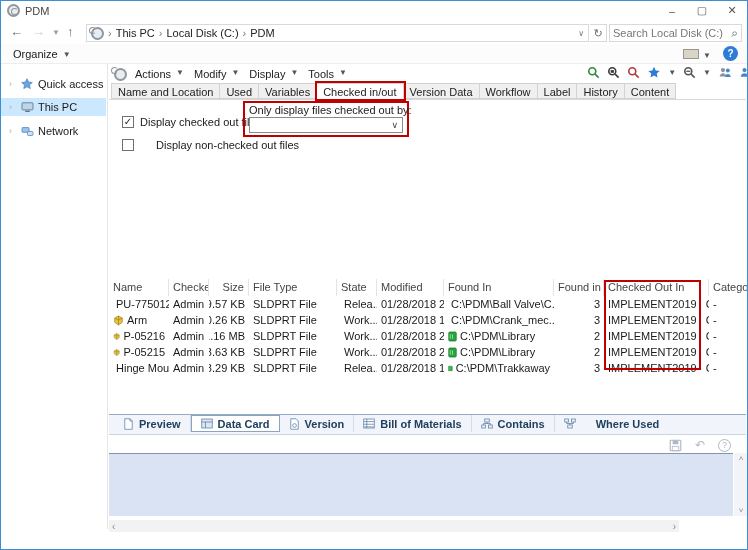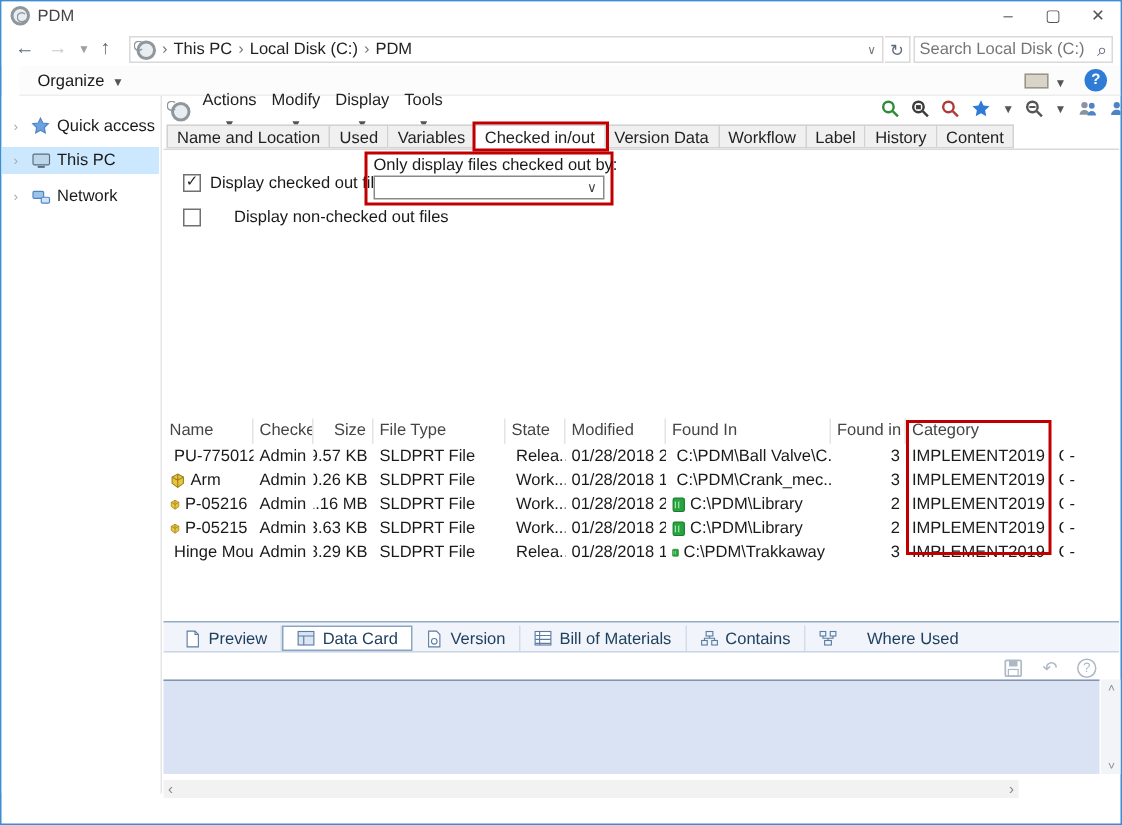--- a/index.html
+++ b/index.html
@@ -34,21 +34,21 @@
   .refresh-btn { position:absolute; left:589px; top:3px; width:17px; height:18px; border:1px solid #d9d9d9;
                  border-left:none; display:flex; align-items:center; justify-content:center; color:#5f6b78; font-size:11px; }
   .searchbox { position:absolute; left:608px; top:3px; width:133px; height:18px; border:1px solid #d9d9d9;
                display:flex; align-items:center; padding:0 3px; }
   .searchbox input { border:none; outline:none; flex:1; font:inherit; font-size:11px; color:#333; width:100px;
                      font-family:"Liberation Sans", sans-serif; }
   .searchbox input::placeholder { color:#767676; }
   .search-glyph { color:#5f6b78; font-size:12px; }
 
   
-  .commandbar { position:absolute; top:43px; left:12px; right:0; height:20px; background:#fcfcfc;
+  .commandbar { position:absolute; top:43px; left:0; right:0; height:20px; background:#fcfcfc;
                 border-bottom:1px solid #ededed; }
   .organize { position:absolute; left:12px; top:4px; color:#1a1a1a; display:flex; gap:5px; align-items:center; }
   .small-caret { font-size:8px; color:#555; }
   .ime { position:absolute; right:48px; top:5px; width:16px; height:10px; background:#d8d4c8;
          border:1px solid #9a968c; }
   .ime-caret { position:absolute; right:36px; top:7px; font-size:8px; color:#555; }
   .helpcircle { position:absolute; right:9px; top:2px; width:15px; height:15px; border-radius:50%;
                 background:#2e7cd6; color:#fff; font-size:10px; font-weight:bold; display:flex;
                 align-items:center; justify-content:center; }
 
@@ -57,21 +57,21 @@
              border-right:1px solid #e6e6e6; }
   .side-item { position:absolute; left:0; right:1px; height:18px; display:flex; align-items:center; gap:4px;
                padding-left:8px; }
   .side-item.selected { background:#cce8ff; }
   .side-chev { color:#a9a9a9; font-size:9px; width:7px; }
   .side-ico { width:14px; height:12px; display:flex; align-items:center; justify-content:center; }
 
   
   .pdm-toolbar { position:absolute; left:108px; top:64px; right:1px; height:18px; display:flex;
                  align-items:center; gap:6px; padding-left:5px; }
-  .menu-item { display:flex; align-items:center; gap:5px; color:#222; padding:1px 2px;flex-direction:column; }
+  .menu-item { display:flex; align-items:flex-start; gap:5px; color:#222; padding:1px 2px; }
   .tool-icons { position:absolute; right:2px; top:1px; display:flex; align-items:center; gap:7px; }
 
   
   .pdm-tabs { position:absolute; left:110px; top:82px; height:16px; display:flex; align-items:flex-end; }
   .ptab { padding:2px 6px 1px; background:#f0f0f0; border:1px solid #d2d2d2; border-left:none;
           white-space:nowrap; color:#222; height:16px; }
   .ptab:first-child { border-left:1px solid #d2d2d2; }
   .ptab.active { background:#fff; border-bottom-color:#fff; outline:2px solid #c00000; position:relative; z-index:5; }
 
   
@@ -99,21 +99,21 @@
   .cell { padding:0 4px; white-space:nowrap; overflow:hidden; display:flex; align-items:center; gap:3px; }
   .r { justify-content:flex-end; text-align:right; }
   .hcell.r { text-align:right; }
   .co-host { margin-right:6px; }
   .col-annotation { position:absolute; left:603px; top:279px; width:97px; height:90px;
                     border:2px solid #c00000; pointer-events:none; z-index:6; }
 
   
   .bottom-tabbar { position:absolute; left:108px; top:413px; right:1px; height:21px; background:#f1f5fb;
                    border-top:1px solid #94abc6; border-bottom:1px solid #c9d5e4; display:flex;
-                   align-items:flex-end; padding-left:5px; }
+                   align-items:flex-start; padding-left:5px;font-weight:bold; }
   .btab { display:flex; align-items:center; gap:5px; padding:2px 9px; color:#20405f; height:17px;
           border-right:1px solid #d3dde9; }
   .btab.active { background:#fff; border:1px solid #8aa4c4; }
   .edit-icons { position:absolute; right:16px; top:437px; display:flex; gap:13px; align-items:center;
                 color:#aeb9c6; font-size:12px; }
   .help-gray { width:13px; height:13px; border:1px solid #aeb9c6; border-radius:50%; font-size:9px;
                display:flex; align-items:center; justify-content:center; }
 
   
   .preview-pane { position:absolute; left:108px; top:452px; width:624px; height:63px;
@@ -317,20 +317,21 @@
   <div class="file-table">
     <div class="ft-header">
       <span class="hcell">Name</span>
       <span class="hcell">Checked ...</span>
       <span class="hcell r">Size</span>
       <span class="hcell">File Type</span>
       <span class="hcell">State</span>
       <span class="hcell">Modified</span>
       <span class="hcell">Found In</span>
       <span class="hcell">Found in V...</span>
+      <span class="hcell">Checked Out In</span>
       <span class="hcell" style="border-right:none;">Category</span>
     </div>
 
   <div class="ft-row">
         <span class="cell">
           <svg width="11" height="11" viewBox="0 0 16 16">
             <path d="M8 1.5l5.5 3v6L8 14.5l-5.5-4v-6z" fill="#e8c53a" stroke="#9a7d1f"></path>
             <path d="M8 1.5v6l5.5-3M8 7.5l-5.5-3M8 7.5v7" fill="none" stroke="#9a7d1f"></path>
           </svg>
           <span>PU-775012</span>

